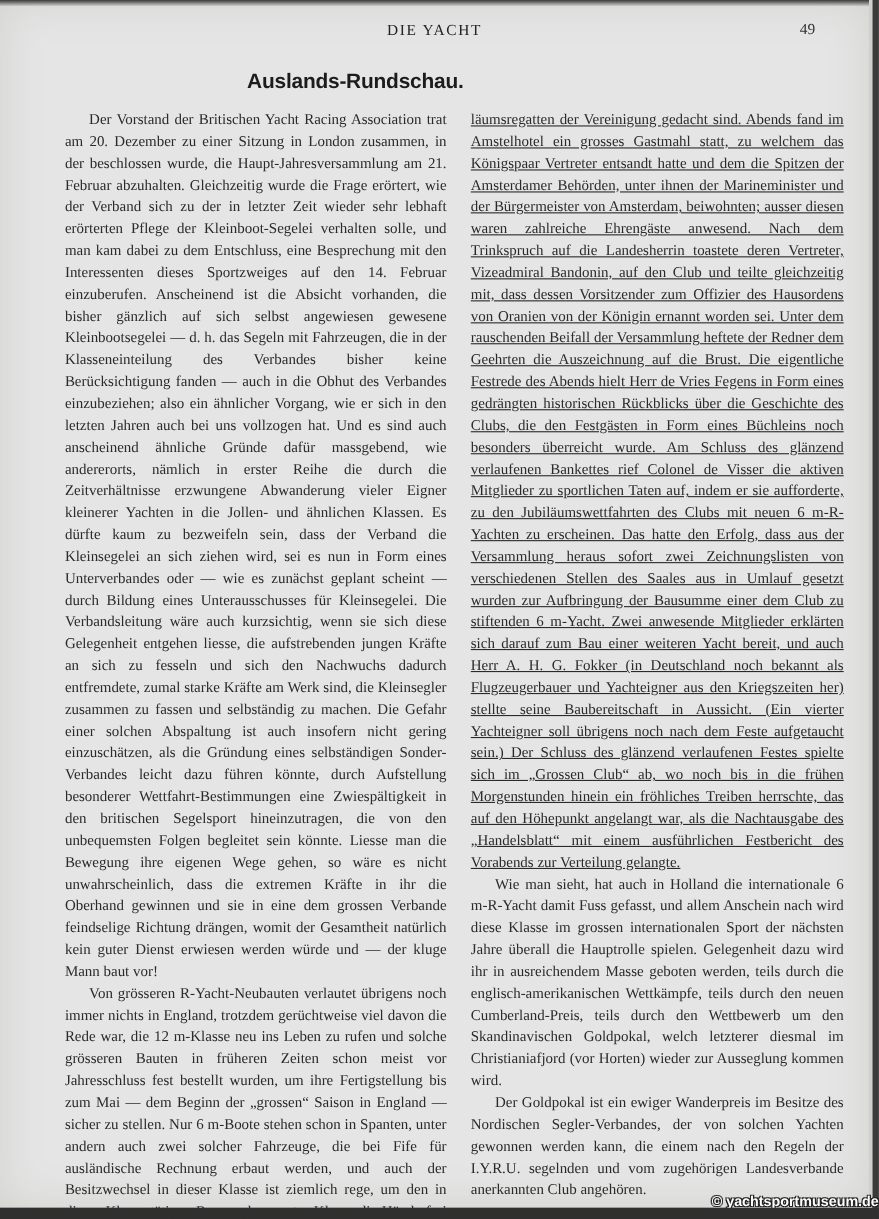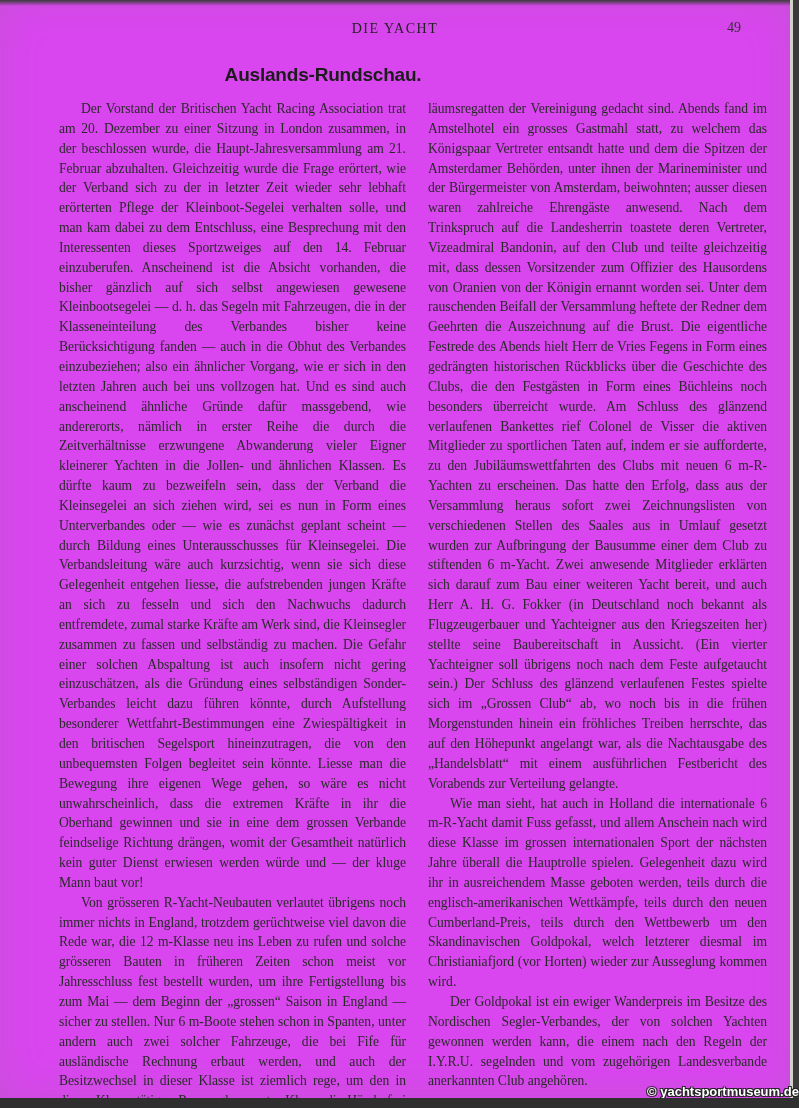--- a/index.html
+++ b/index.html
@@ -4,21 +4,21 @@
 <style>
   html, body { margin: 0; padding: 0; }
   body {
     width: 799px; height: 1108px; overflow: hidden;
     background: #3a3a3a;
     font-family: "Liberation Serif", "DejaVu Serif", serif;
   }
   .page {
     position: absolute; left: 0; top: 0;
     width: 790px; height: 1098px;
-    background: #d946ef;
+    background: #e5e5e5;
     box-shadow: inset 0 0 40px rgba(120,120,110,0.18);
     border-right: 3px solid #cfcfcc;
   }
   .scan-edge-top {
     position: absolute; left: 0; top: 0; width: 790px; height: 6px;
     background: linear-gradient(#3a3a3a, rgba(58,58,58,0));
   }
   .running-head {
     position: absolute; top: 21px; left: 0; width: 790px; text-align: center;
     font-size: 14px; letter-spacing: 1.5px; color: #222;
@@ -32,21 +32,21 @@
     font-weight: bold; font-size: 19px; color: #1c1c1c; letter-spacing: -0.2px;
   }
   .column {
     position: absolute; top: 99px;
     font-size: 13.6px; line-height: 19.85px; color: #2a2a2a;
     text-align: justify; hyphens: manual;
   }
   .col-left { left: 59px; width: 347px; }
   .col-right { left: 428px; width: 339px; }
   .column p { margin: 0; text-indent: 22px; }
-  .column p.cont { text-indent: 0; }
+  .column p.cont { text-indent: 0; text-decoration: underline; }
   .watermark {
     position: absolute; left: 647px; top: 1084px;
     font-family: "Liberation Sans", "DejaVu Sans", sans-serif;
     font-size: 13px; font-weight: bold; color: #fff;
     text-shadow: -1px -1px 0 #222, 1px -1px 0 #222, -1px 1px 0 #222, 1px 1px 0 #222;
   }
   .bottom-edge {
     position: absolute; left: 0; top: 1098px; width: 799px; height: 10px; background: #2f2f2f;
   }
 </style>

